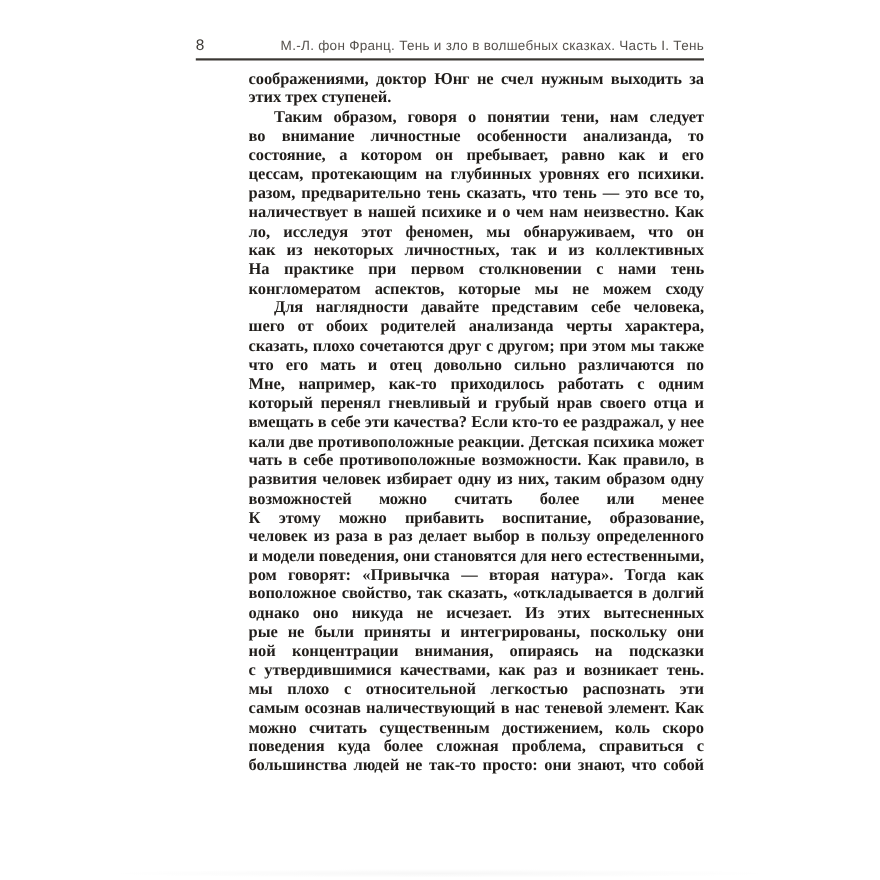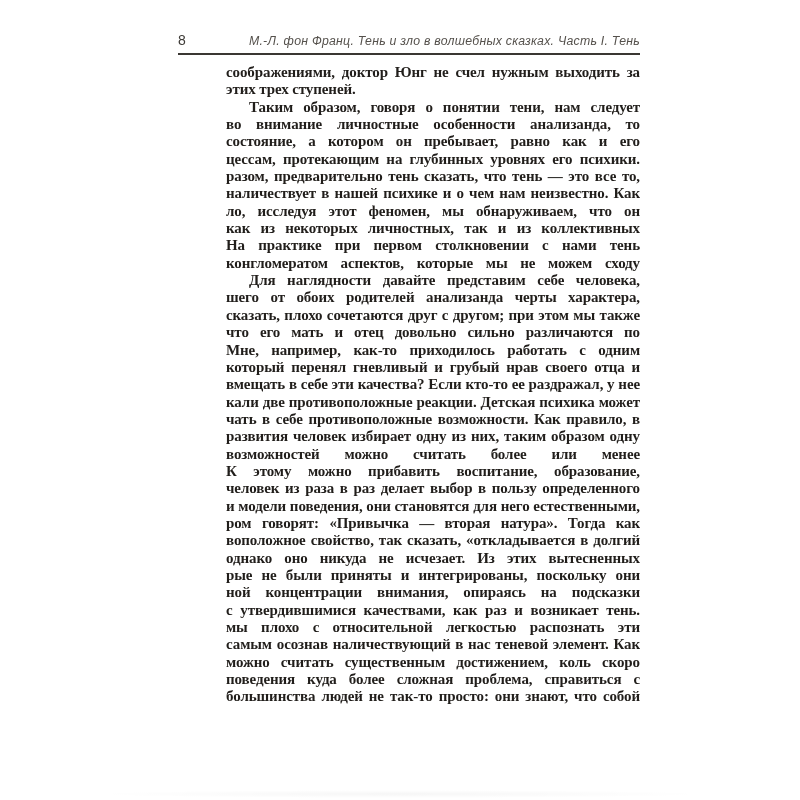--- a/index.html
+++ b/index.html
@@ -30,21 +30,20 @@
   .page-number {
     font-size: 14px;
     color: #3d3a36;
     line-height: 15px;
   }
   .running-title {
     font-size: 12.3px;
     color: #55514c;
     letter-spacing: 0.25px;
     line-height: 14px;
-    font-style: italic;
   }
   
   .text-block {
     position: absolute;
     left: 178px;
     top: 64px;
     width: 462px;
     font-family: "Liberation Serif", "DejaVu Serif", serif;
     font-size: 15px;
     color: #211e1b;

